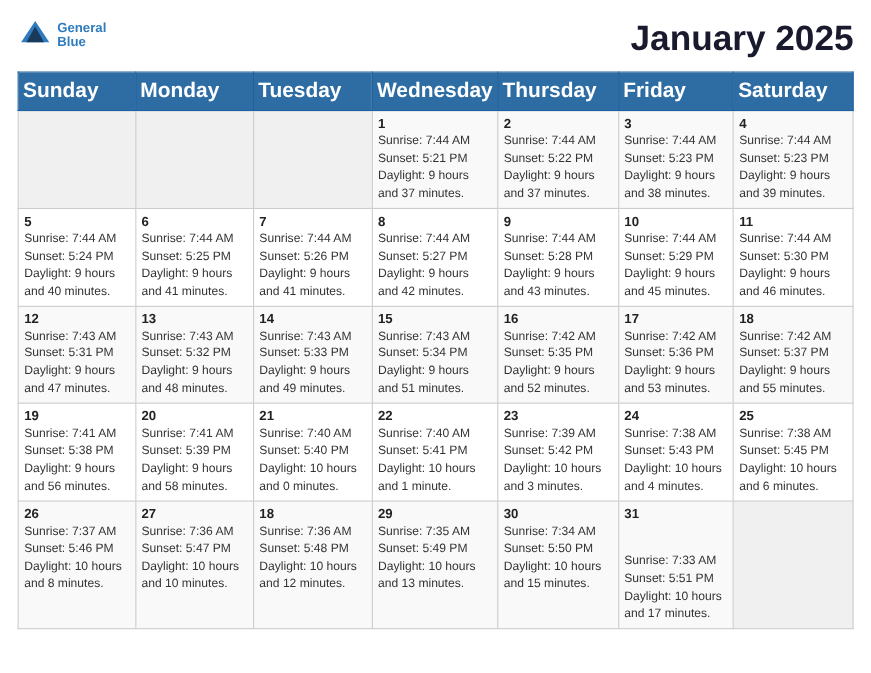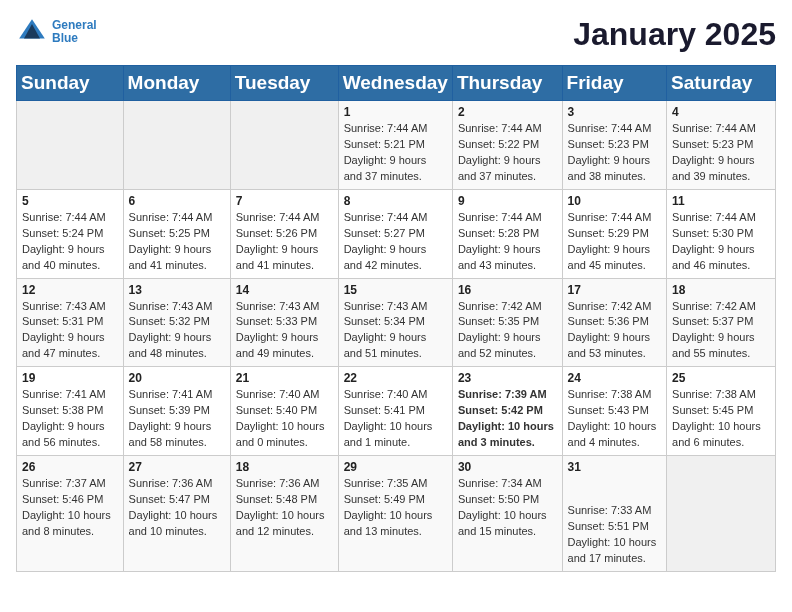--- a/index.html
+++ b/index.html
@@ -260,21 +260,21 @@
 Daylight: 10 hours and 0 minutes.</div>
         </td>
         <td>
           <span class="day-number">22</span>
           <div class="day-info" style="white-space: pre-line;">Sunrise: 7:40 AM
 Sunset: 5:41 PM
 Daylight: 10 hours and 1 minute.</div>
         </td>
         <td>
           <span class="day-number">23</span>
-          <div class="day-info" style="white-space: pre-line; font-weight: bold;">Sunrise: 7:39 AM
+          <div class="day-info" style="white-space: pre-line;">Sunrise: 7:39 AM
 Sunset: 5:42 PM
 Daylight: 10 hours and 3 minutes.</div>
         </td>
         <td>
           <span class="day-number">24</span>
           <div class="day-info" style="white-space: pre-line;">Sunrise: 7:38 AM
 Sunset: 5:43 PM
 Daylight: 10 hours and 4 minutes.</div>
         </td>
         <td>

